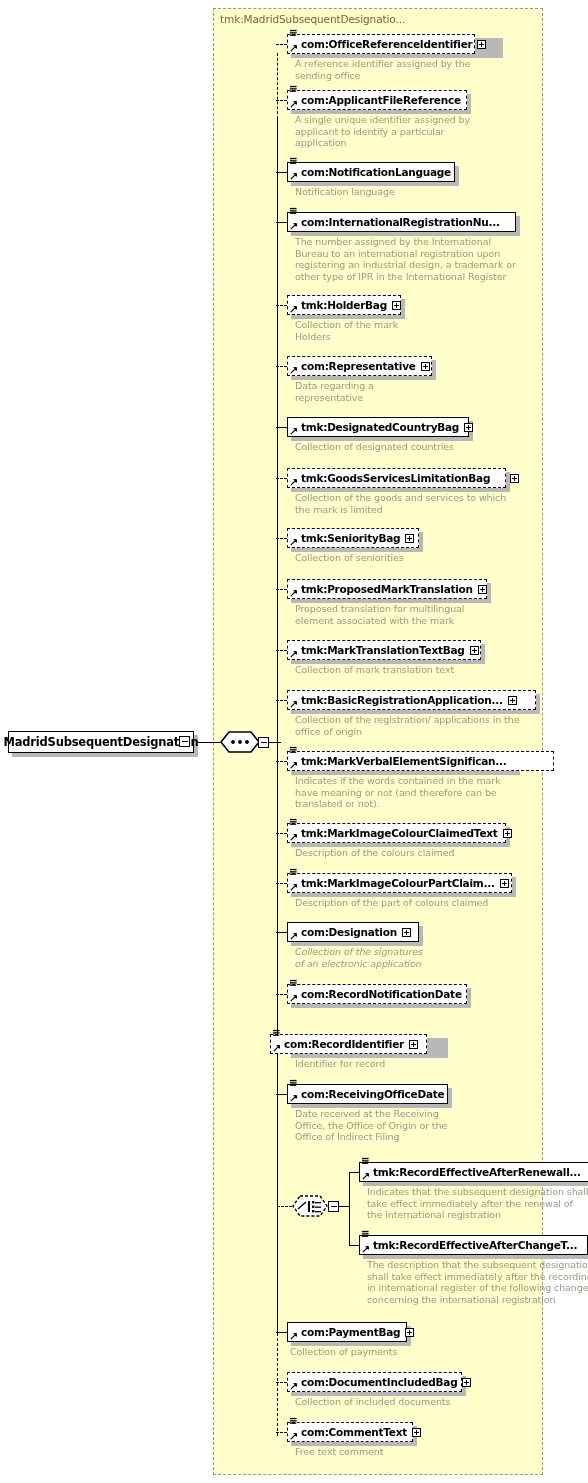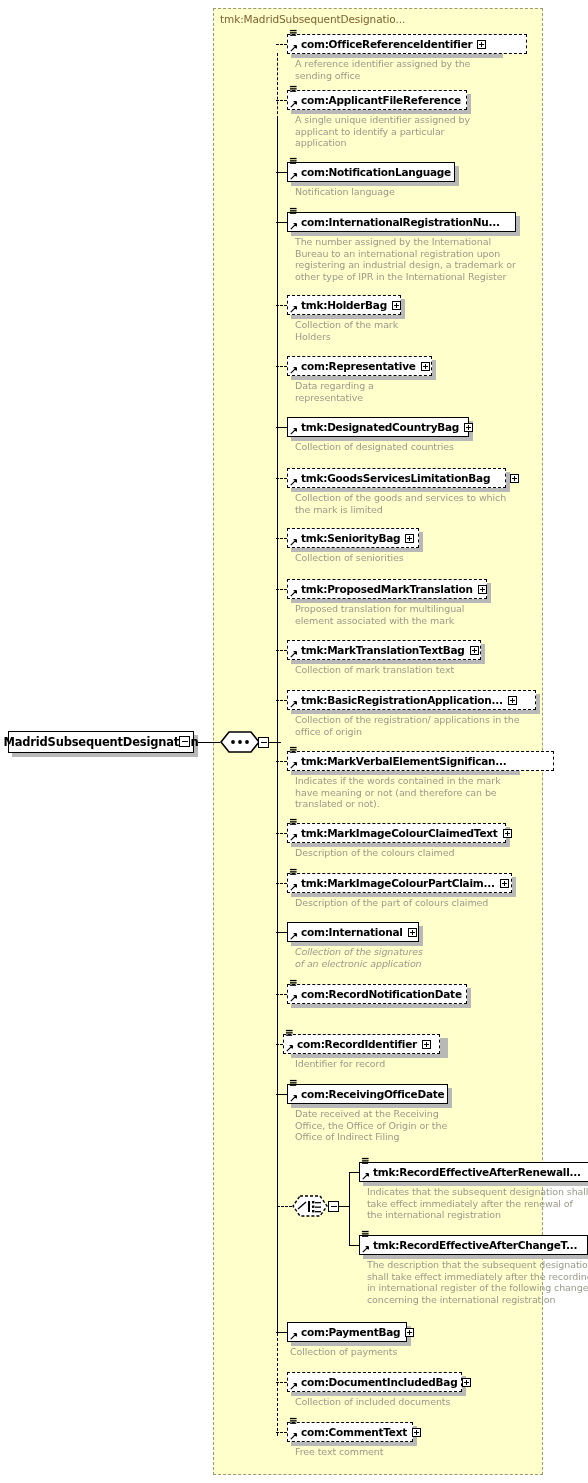--- a/index.html
+++ b/index.html
@@ -225,21 +225,21 @@
   </svg>
   <div class="comp-expander" style="left:328px; top:1201px;"></div>
   <div class="conn-h dashed" style="left:277px; top:1206px; width:15px;"></div>
   <div class="conn-h solid" style="left:338px; top:1206px; width:12px;"></div>
   <div class="conn-v solid" style="left:349px; top:1172px; height:74px;"></div>
   <div class="conn-h solid" style="left:349px; top:1172px; width:12px;"></div>
   <div class="conn-h solid" style="left:349px; top:1245px; width:12px;"></div>
 
   <div id="rows-layer">
       <div class="node-shadow" style="left: 291px; top: 38px; width: 212px;"></div>
-      <div class="node optional" style="left: 287px; top: 34px; width: 240px;">
+      <div class="node optional" style="left: 287px; top: 34px; width: 188px;">
         <svg class="elem-arrow" viewBox="0 0 10 10">
           <path d="M1 9 L8 2 M8 2 L4.5 2 M8 2 L8 5.5" stroke="#000" stroke-width="1.5" fill="none"></path>
         </svg>
         <svg class="attr-mark" viewBox="0 0 10 9">
           <rect x="1" y="1" width="7.5" height="1.5" fill="#000"></rect>
           <rect x="1" y="3.6" width="7.5" height="1.5" fill="#000"></rect>
           <rect x="1" y="6.2" width="7" height="1.5" fill="#000"></rect>
         </svg>
         <span>com:OfficeReferenceIdentifier</span>
         <span class="expander plus"></span>
@@ -423,42 +423,42 @@
         <span>tmk:MarkImageColourPartClaim...</span>
         <span class="expander plus"></span>
       </div>
       <div class="anno" style="left: 295px; top: 897px;">Description of the part of colours claimed</div>
       <div class="conn-h dashed" style="left: 276px; top: 883px; width: 11px;"></div>
       <div class="node-shadow" style="left: 291px; top: 926px; width: 132px;"></div>
       <div class="node required" style="left: 287px; top: 922px; width: 132px;">
         <svg class="elem-arrow" viewBox="0 0 10 10">
           <path d="M1 9 L8 2 M8 2 L4.5 2 M8 2 L8 5.5" stroke="#000" stroke-width="1.5" fill="none"></path>
         </svg>
-        <span>com:International</span>
+        <span>com:Designation</span>
         <span class="expander plus"></span>
       </div>
       <div class="anno" style="left: 295px; top: 946px; font-style: italic;">Collection of the signatures
 of an electronic application</div>
       <div class="conn-h solid" style="left: 276px; top: 932px; width: 11px;"></div>
       <div class="node-shadow" style="left: 291px; top: 988px; width: 180px;"></div>
       <div class="node optional" style="left: 287px; top: 984px; width: 180px;">
         <svg class="elem-arrow" viewBox="0 0 10 10">
           <path d="M1 9 L8 2 M8 2 L4.5 2 M8 2 L8 5.5" stroke="#000" stroke-width="1.5" fill="none"></path>
         </svg>
         <svg class="attr-mark" viewBox="0 0 10 9">
           <rect x="1" y="1" width="7.5" height="1.5" fill="#000"></rect>
           <rect x="1" y="3.6" width="7.5" height="1.5" fill="#000"></rect>
           <rect x="1" y="6.2" width="7" height="1.5" fill="#000"></rect>
         </svg>
         <span>com:RecordNotificationDate</span>
       </div>
       <div class="anno" style="left: 295px; top: 1040px;">Record notification date</div>
       <div class="conn-h dashed" style="left: 276px; top: 994px; width: 11px;"></div>
       <div class="node-shadow" style="left: 291px; top: 1038px; width: 157px;"></div>
-      <div class="node optional" style="left: 283px; top: 1034px; width: 157px;">
+      <div class="node optional" style="left: 270px; top: 1034px; width: 157px;">
         <svg class="elem-arrow" viewBox="0 0 10 10">
           <path d="M1 9 L8 2 M8 2 L4.5 2 M8 2 L8 5.5" stroke="#000" stroke-width="1.5" fill="none"></path>
         </svg>
         <svg class="attr-mark" viewBox="0 0 10 9">
           <rect x="1" y="1" width="7.5" height="1.5" fill="#000"></rect>
           <rect x="1" y="3.6" width="7.5" height="1.5" fill="#000"></rect>
           <rect x="1" y="6.2" width="7" height="1.5" fill="#000"></rect>
         </svg>
         <span>com:RecordIdentifier</span>
         <span class="expander plus"></span>

